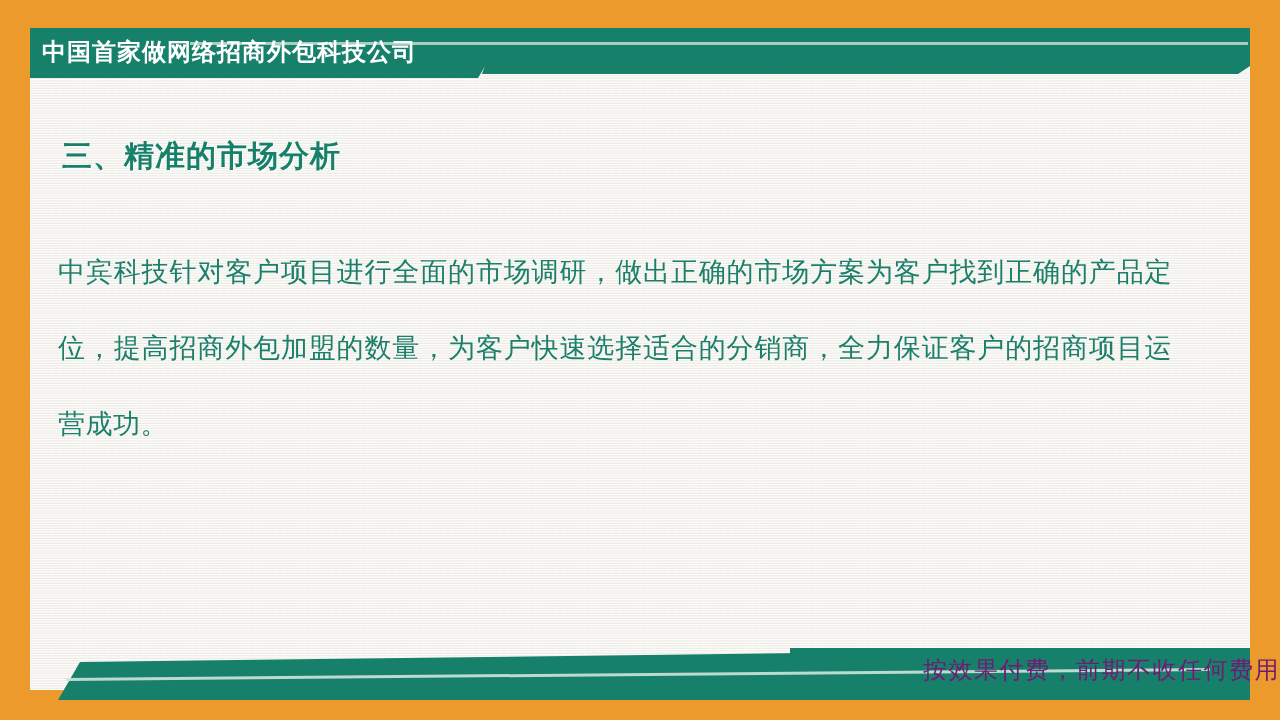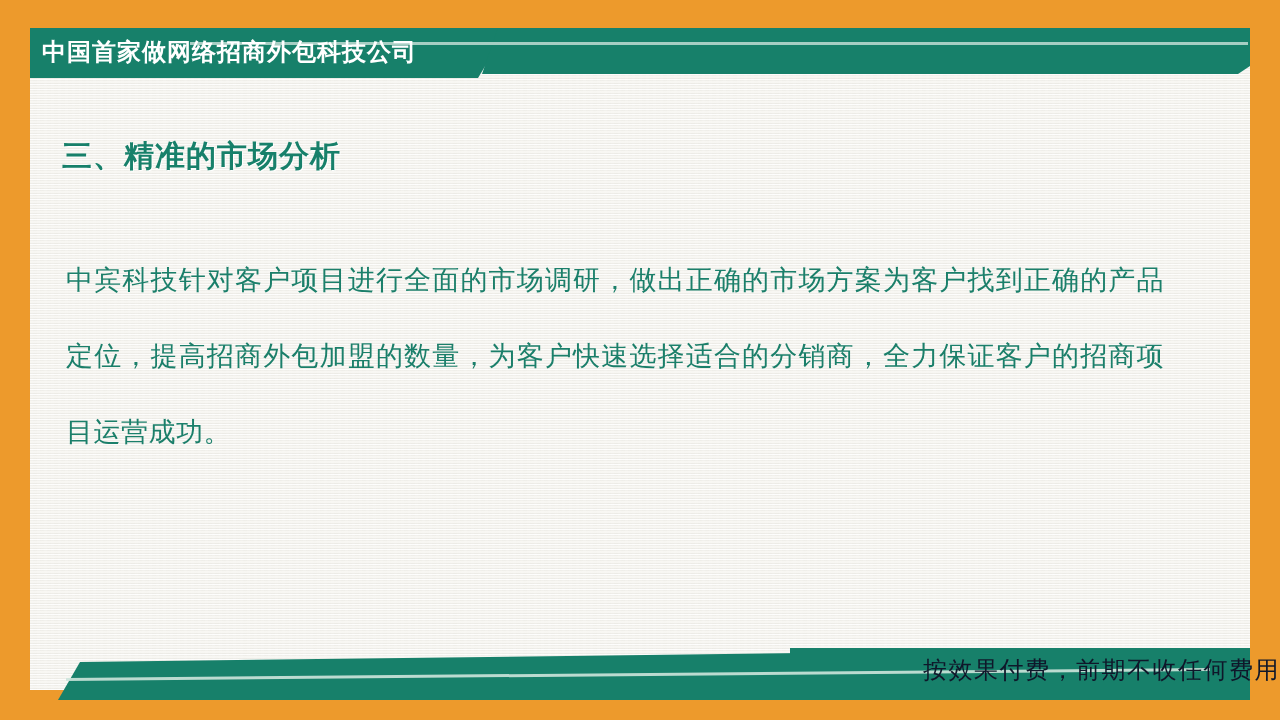--- a/index.html
+++ b/index.html
@@ -93,21 +93,21 @@
     top: 226px;
     width: 1130px;
     color: #1B7F6A;
     font-family: "DejaVu Serif", "Liberation Serif", serif;
     font-size: 27px;
     line-height: 76px;
     text-align: justify;
     text-justify: inter-character;
     letter-spacing: 0.5px;
   }
-  .body-copy p { margin: 16px; }
+  .body-copy p { margin: 8px; }
 
   
   .footer-band {
     position: absolute;
     left: 30px;
     bottom: 0px;
     width: 1220px;
     height: 72px;
     pointer-events: none;
   }
@@ -116,21 +116,21 @@
     position: absolute;
     left: 0;
     right: 30px;
     bottom: 28px;
     height: 44px;
   }
   .footer-text-wrap .label {
     position: absolute;
     right: 14px;
     top: 6px;
-    color: #0f172a;
+    color: #701a75;
     font-size: 24px;
     letter-spacing: 1.5px;
     white-space: nowrap;
   }
 </style>
 </head>
 <body>
 
 <div id="slide">
 

